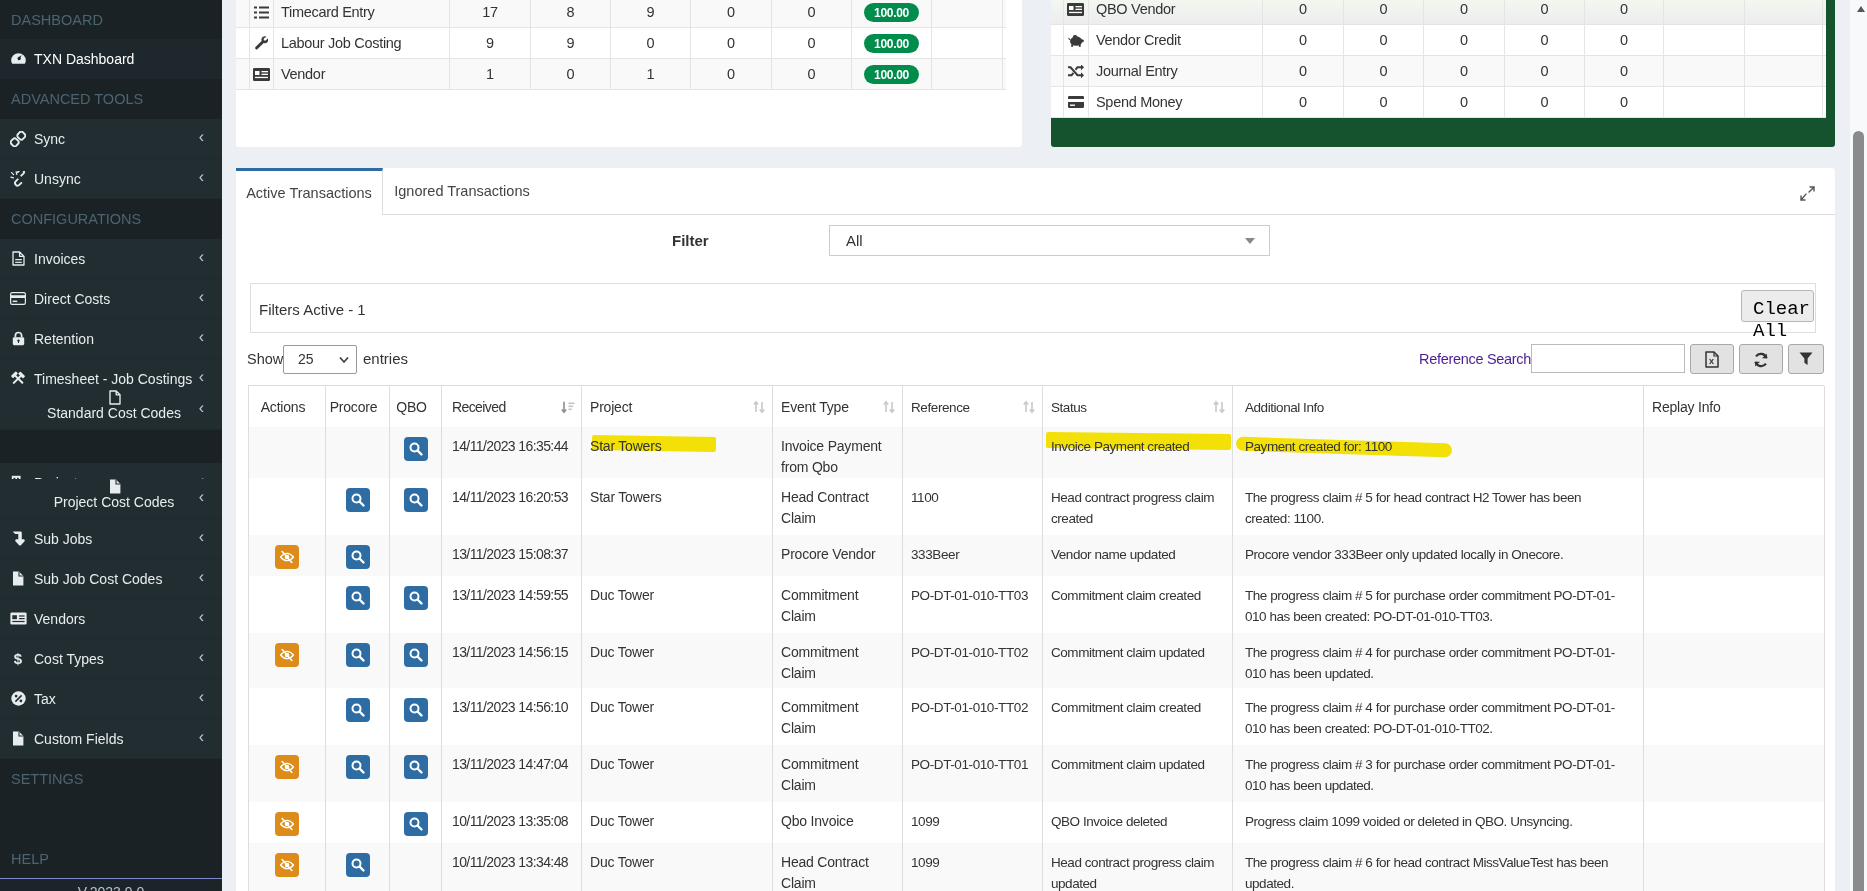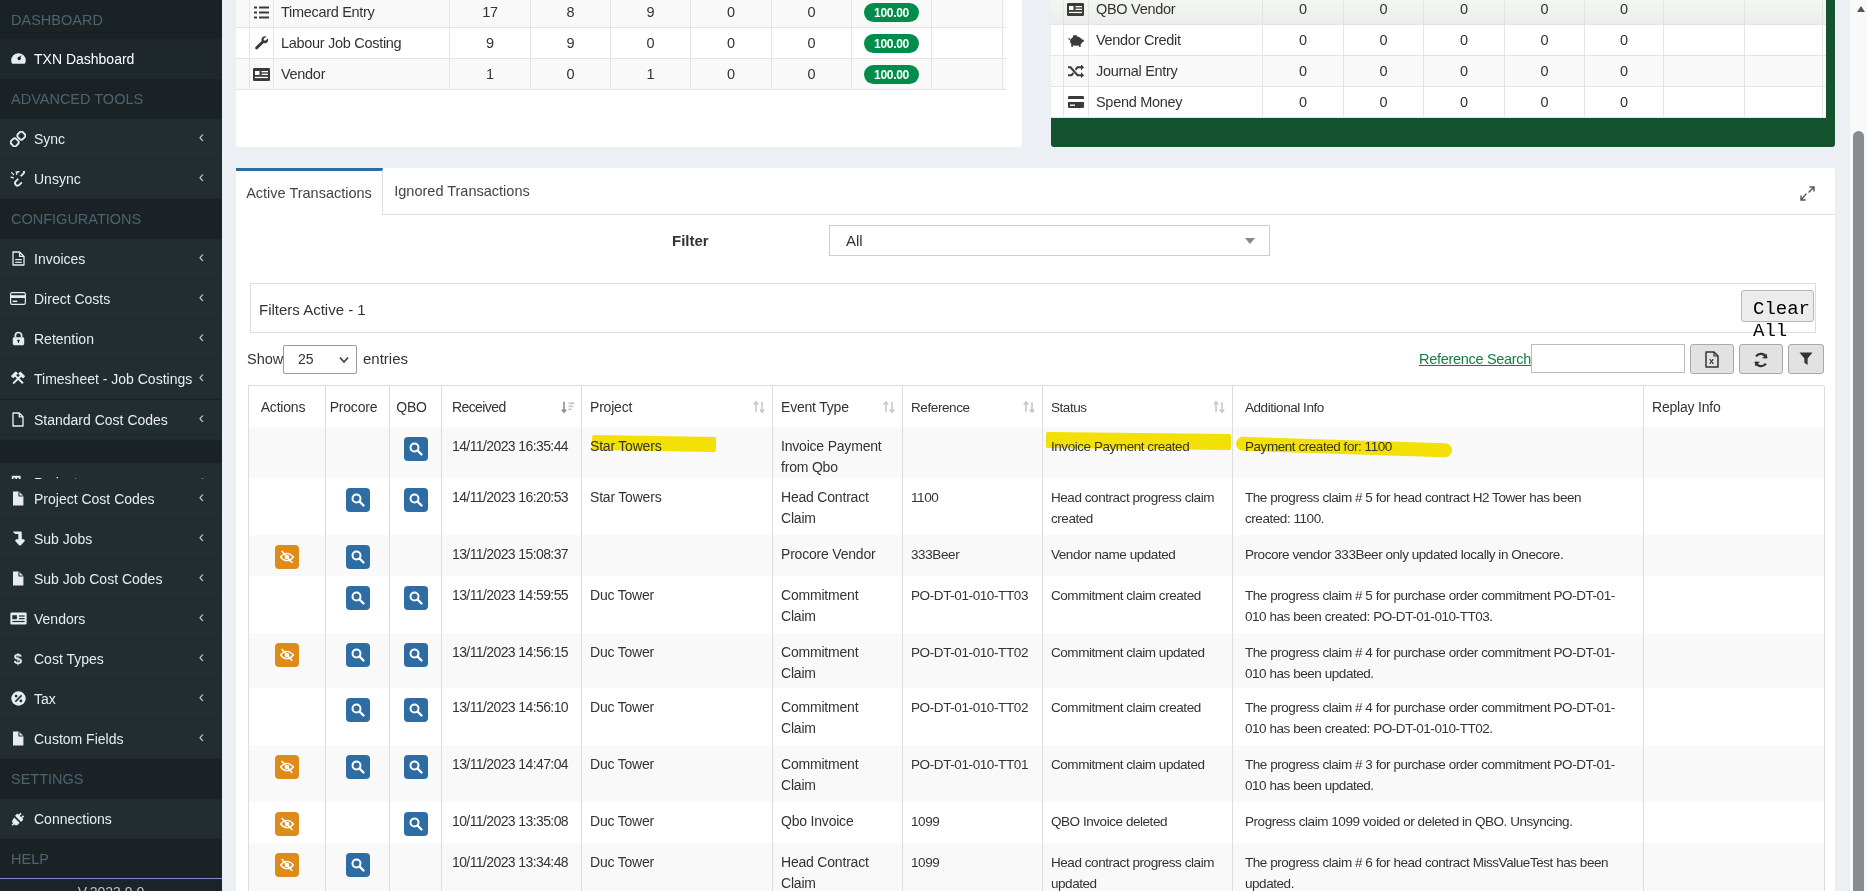--- a/index.html
+++ b/index.html
@@ -123,21 +123,21 @@
           </g>
           <g transform="rotate(-45 8 7.5)">
             <rect x="7.1" y="1.5" width="2" height="13" rx="0.6"></rect>
             <rect x="4.6" y="0.8" width="7" height="3.2" rx="0.8"></rect>
           </g>
         </svg>
       </span>
       <span class="lbl">Timesheet - Job Costings</span>
       <span class="chev">‹</span>
     </div>
-    <div class="sb-item" style="top:400px;">
+    <div class="sb-item" style="top:390px;flex-direction:column;">
       <span class="ic">
         <svg width="12" height="15" viewBox="0 0 12 15" fill="#e7ecef">
           <path d="M1 1 h6.2 l3.8 3.8 V14 H1 Z M7.2 1 v3.8 H11" stroke="#e7ecef" stroke-width="1.35" fill="none" stroke-linejoin="round"></path>
         </svg>
       </span>
       <span class="lbl">Standard Cost Codes</span>
       <span class="chev">‹</span>
     </div>
     <div class="sb-item" style="top:463px;">
       <span class="ic">
@@ -151,21 +151,21 @@
             <rect x="6" y="6.2" width="1.8" height="1.8"></rect>
             <rect x="4.2" y="10.4" width="2.2" height="4"></rect>
             <rect x="11.2" y="6.4" width="1.9" height="1.5"></rect>
             <rect x="11.2" y="9.4" width="1.9" height="1.5"></rect>
           </g>
         </svg>
       </span>
       <span class="lbl">Projects</span>
       <span class="chev">‹</span>
     </div>
-    <div class="sb-item" style="top:479px;">
+    <div class="sb-item" style="top:479px;flex-direction:column;">
       <span class="ic">
         <svg width="12" height="15" viewBox="0 0 12 15" fill="#e7ecef">
           <path d="M1 0.6 h6 l4.4 4.4 v9.4 H1 Z"></path>
           <path d="M7 0.6 v4.4 h4.4" fill="none" stroke="#222d32" stroke-width="1.1"></path>
         </svg>
       </span>
       <span class="lbl">Project Cost Codes</span>
       <span class="chev">‹</span>
     </div>
     <div class="sb-item" style="top:519px;">
@@ -225,29 +225,20 @@
       <span class="ic">
         <svg width="12" height="15" viewBox="0 0 12 15" fill="#e7ecef">
           <path d="M1 0.6 h6 l4.4 4.4 v9.4 H1 Z"></path>
           <path d="M7 0.6 v4.4 h4.4" fill="none" stroke="#222d32" stroke-width="1.1"></path>
         </svg>
       </span>
       <span class="lbl">Custom Fields</span>
       <span class="chev">‹</span>
     </div>
     <div class="sb-head" style="top:759px;height:40px;">SETTINGS</div>
-    <div class="sb-item" style="top:799px;">
-      <span class="ic">
-        <svg width="15" height="15" viewBox="0 0 15 15" fill="#e7ecef">
-          <path d="M3.2 6.4 l5.4 5.4 -1.6 1.6 a2.6 2.6 0 0 1 -3.7 0 l-.05-.05 -1.5 1.5 -1.2-1.2 1.5-1.5 -.05-.05 a2.6 2.6 0 0 1 0-3.7 Z"></path>
-          <path d="M8.3 1.2 l1.3 1.3 2-2 1.2 1.2 -2 2 1.5 1.5 2-2 1.2 1.2 -2 2 1.3 1.3 -2.6 2.6 -6.5-6.5 Z" transform="translate(-1.3,1.3) scale(0.93)"></path>
-        </svg>
-      </span>
-      <span class="lbl">Connections</span>
-    </div>
     <div class="sb-head" style="top:839px;height:40px;">HELP</div>
     <div id="sb-version">V.2023.9.0</div>
   </div>
 
 <div class="abs" style="left:236px;top:0;width:786px;height:147px;background:#fff;border-radius:0 0 3px 3px;">
  <div class="abs" style="left:0;top:0;width:770px;">
   <div class="trow" style="top:-3px;height:31px;background:#f9f9f9;left:0;width:100%;">
         <div class="tc tcn" style="left:13px;width:25px;">
           <svg width="15" height="13" viewBox="0 0 15 13" fill="#3a3a3a">
             <rect x="0" y="0.5" width="3" height="2"></rect>
@@ -421,21 +412,21 @@
   </div>
 
 <div class="abs" style="left:247px;top:351px;font-size:14.5px;color:#333;">Show</div>
 <div class="abs" style="left:283px;top:345px;width:74px;height:29px;background:#fff;border:1px solid #999;border-radius:2px;">
   <span style="position:absolute;left:14px;top:5px;font-size:14px;color:#333;">25</span>
   <svg style="position:absolute;right:7px;top:10px;" width="10" height="8" viewBox="0 0 10 8">
       <path d="M1 1.5 L5 6 L9 1.5" stroke="#444" stroke-width="1.8" fill="none"></path>
     </svg>
 </div>
 <div class="abs" style="left:363px;top:350px;font-size:15px;color:#333;">entries</div>
-<div class="abs" style="left:1419px;top:351px;font-size:14.5px;letter-spacing:-0.3px;color:#15803d;text-decoration:underline;">Reference Search</div>
+<div class="abs" style="left:1419px;top:351px;font-size:14.5px;letter-spacing:-0.3px;color:#4c1d95;">Reference Search</div>
 <div class="abs" style="left:1531px;top:344px;width:154px;height:29px;background:#fff;border:1px solid #bbb;"></div>
 <div class="gbtn" style="left:1690px;top:344px;width:44px;height:30px;">
  <span style="position:absolute;left:14px;top:6px;"><svg width="15" height="17" viewBox="0 0 15 17">
         <path d="M1 1 h8 l4 4 v11 H1 Z" stroke="#333" stroke-width="1.5" fill="none" stroke-linejoin="round"></path>
         <path d="M9 1 v4 h4" stroke="#333" stroke-width="1.2" fill="none"></path>
         <text x="4" y="13" font-size="9" font-weight="bold" fill="#333" font-family="Liberation Sans">x</text>
       </svg></span>
   </div>
 <div class="gbtn" style="left:1739px;top:344px;width:44px;height:30px;">
  <span style="position:absolute;left:13px;top:7px;"><svg width="16" height="16" viewBox="0 0 16 16">

